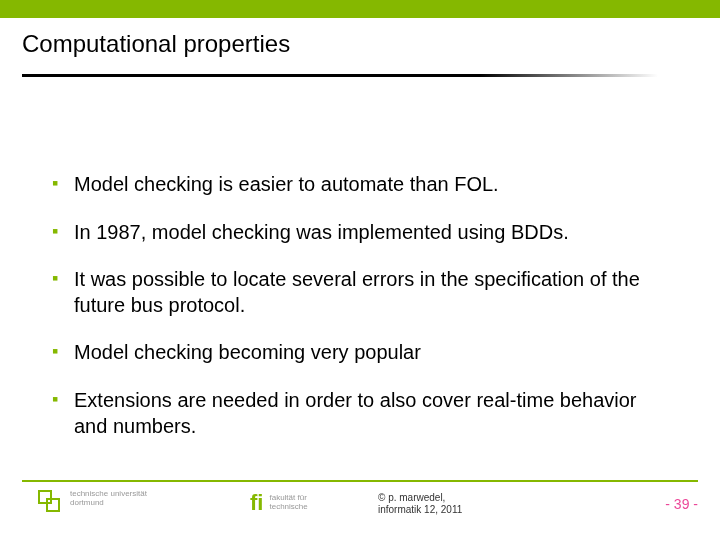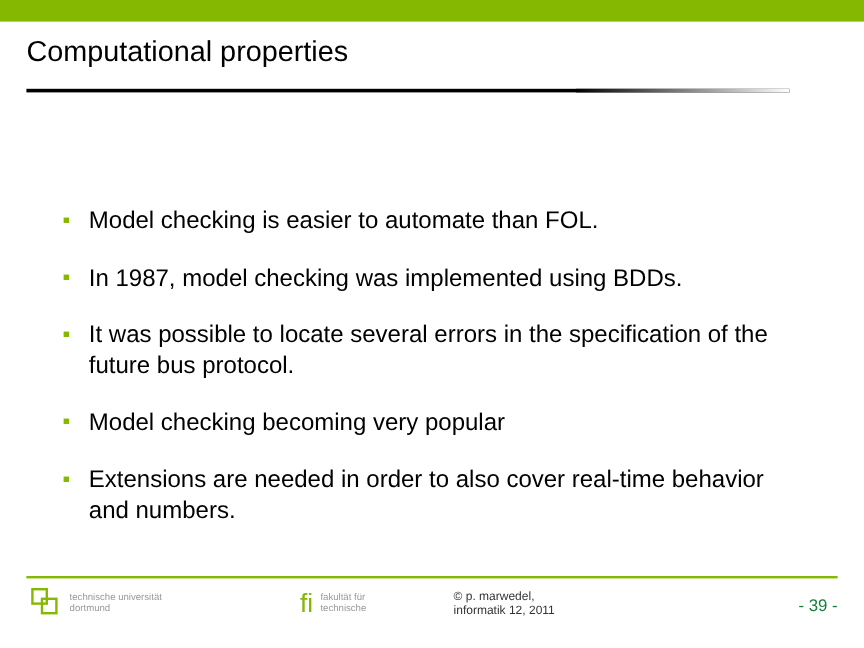--- a/index.html
+++ b/index.html
@@ -9,31 +9,31 @@
   .title{position:absolute;top:30px;left:22px;font-size:24px;font-weight:normal}
   .rule{position:absolute;top:74px;left:22px;width:636px;height:3px;background:#000}
   .rule-fade{position:absolute;top:74px;left:480px;width:178px;height:3px;background:linear-gradient(to right,#000,#fff)}
   .body{position:absolute;top:160px;left:40px;right:40px}
   ul.bullets{list-style:none;margin:12px;padding:0}
   ul.bullets>li{position:relative;padding-left:22px;font-size:20px;line-height:1.28;margin-bottom:22px}
   ul.bullets>li::before{content:"\25AA";position:absolute;left:0;top:0;color:#85b800;font-size:18px}
   .ital{}
   .footer{position:absolute;left:22px;right:22px;bottom:12px;height:48px}
   .foot-rule{position:absolute;top:0;left:0;right:0;height:2px;background:#85b800}
-  .logo-tu{position:absolute;left:4px;top:10px;display:flex;align-items:center;color:#999}
+  .logo-tu{position:absolute;left:16px;top:10px;display:flex;align-items:flex-start;color:#999}
   .logo-tu .mark{width:26px;height:26px;margin-right:6px;position:relative}
   .logo-tu .mark .sq{position:absolute;border:2px solid #85b800}
   .logo-tu .mark .sq.a{width:10px;height:10px;left:0;top:0}
   .logo-tu .mark .sq.b{width:10px;height:10px;left:8px;top:8px}
   .logo-tu .txt{font-size:8px;line-height:1.1}
   .logo-fi{position:absolute;left:228px;top:10px;display:flex;align-items:center;color:#999}
-  .logo-fi .mark{font-weight:normal;font-size:22px;color:#85b800;margin-right:6px}
+  .logo-fi .mark{font-weight:bold;font-size:22px;color:#85b800;margin-right:6px}
   .logo-fi .txt{font-size:8px;line-height:1.1}
   .copy{position:absolute;left:356px;top:12px;font-size:10px;line-height:1.2;color:#333}
-  .pagenum{position:absolute;right:0;top:16px;font-size:14px;color:#15803d}
+  .pagenum{position:absolute;right:0;top:16px;font-size:14px;color:#ec4899}
 </style>
 </head>
 <body>
 
 <div class="slide">
   <div class="topbar"></div>
   <div class="title">Computational properties</div>
   <div class="rule"></div>
   <div class="rule-fade"></div>
 

